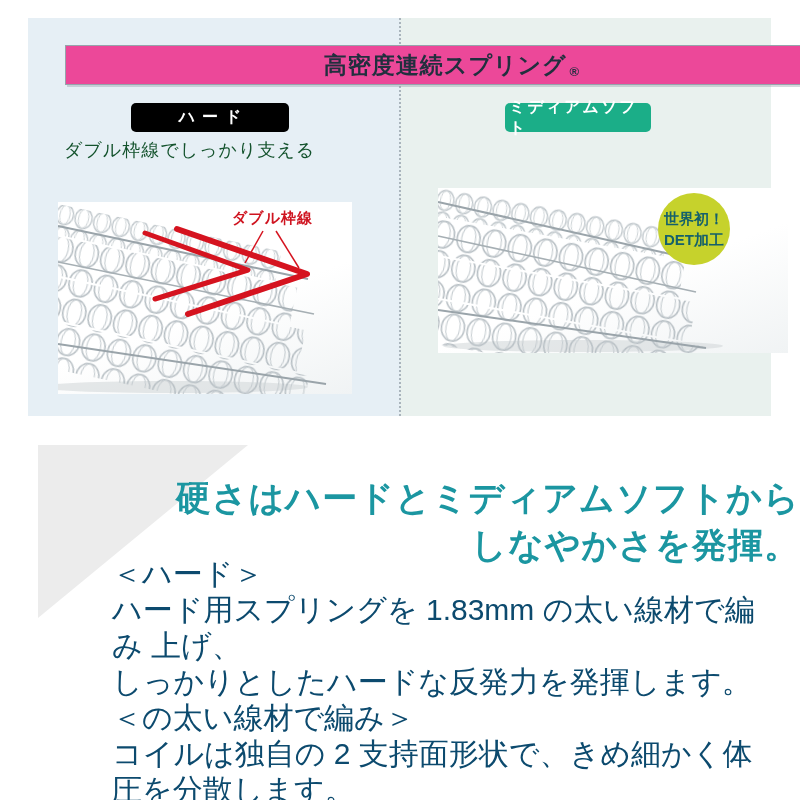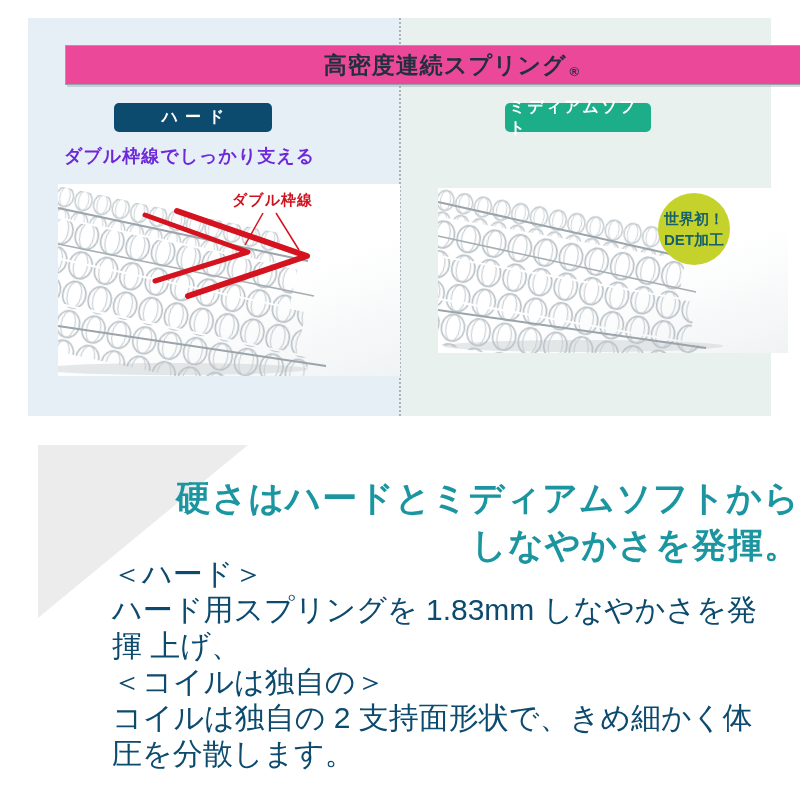--- a/index.html
+++ b/index.html
@@ -23,33 +23,33 @@
     box-shadow:2px 2px 0 rgba(144,156,165,.38);
     display:flex; align-items:center; justify-content:center;
     font-size:23px; font-weight:700; color:#212f3e; letter-spacing:1px;
   }
   #title-box .reg { font-size:13px; font-weight:700; margin-left:3px; align-self:flex-end; padding-bottom:5px; }
   .badge {
     position:absolute; top:103px; height:29px; border-radius:5px;
     display:flex; align-items:center; justify-content:center;
     color:#ffffff; font-size:16px; font-weight:700;
   }
-  #hard-badge { left:114px; width:158px; background:#0c4a6e; letter-spacing:7px; padding-left:7px; }
+  #hard-badge { left:131px; width:158px; background:#000000; letter-spacing:7px; padding-left:7px; }
   #ms-badge   { left:505px; width:146px; background:#1bae88; letter-spacing:2px; padding-left:4px; }
   .col-heading {
-    position:absolute; top:144px; font-size:18px; font-weight:700;
-    color:#6d28d9; letter-spacing:1px;
+    position:absolute; top:138px; font-size:18px; font-weight:400;
+    color:#14532d; letter-spacing:1px;
   }
   #hard-heading { left:64px; }
   #ms-heading   { left:440px; }
   .photo {
     position:absolute; overflow:hidden;
     background:linear-gradient(160deg,#ffffff 55%,#f0f3f4 100%);
   }
-  #left-photo  { left:58px;  top:184px; width:342px; height:192px; }
+  #left-photo  { left:58px;  top:202px; width:294px; height:192px; }
   #right-photo { left:438px; top:188px; width:350px; height:165px; }
   .photo svg { position:absolute; left:0; top:0; }
   #dfw-label {
     position:absolute; left:174px; top:7px;
     font-size:15px; font-weight:700; color:#cf1420; letter-spacing:1px;
   }
   
   #corner-decoration {
     position:absolute; left:38px; top:445px; width:210px; height:173px;
     background:#ececec;
@@ -140,18 +140,19 @@
 
   <div id="corner-decoration"></div>
 
   <div id="main-heading">
     <div>硬さはハードとミディアムソフトから</div>
     <div>しなやかさを発揮。</div>
   </div>
 
   <div id="description">
     <div>＜ハード＞</div>
-    <div>ハード用スプリングを 1.83mm しなやかさを発揮 上げ、</div>
-    <div>＜コイルは独自の＞</div>
+    <div>ハード用スプリングを 1.83mm の太い線材で編み 上げ、</div>
+    <div>しっかりとしたハードな反発力を発揮します。</div>
+    <div>＜の太い線材で編み＞</div>
     <div>コイルは独自の 2 支持面形状で、きめ細かく体圧を分散します。</div>
   </div>
 
 </div>
 
 </body></html>

